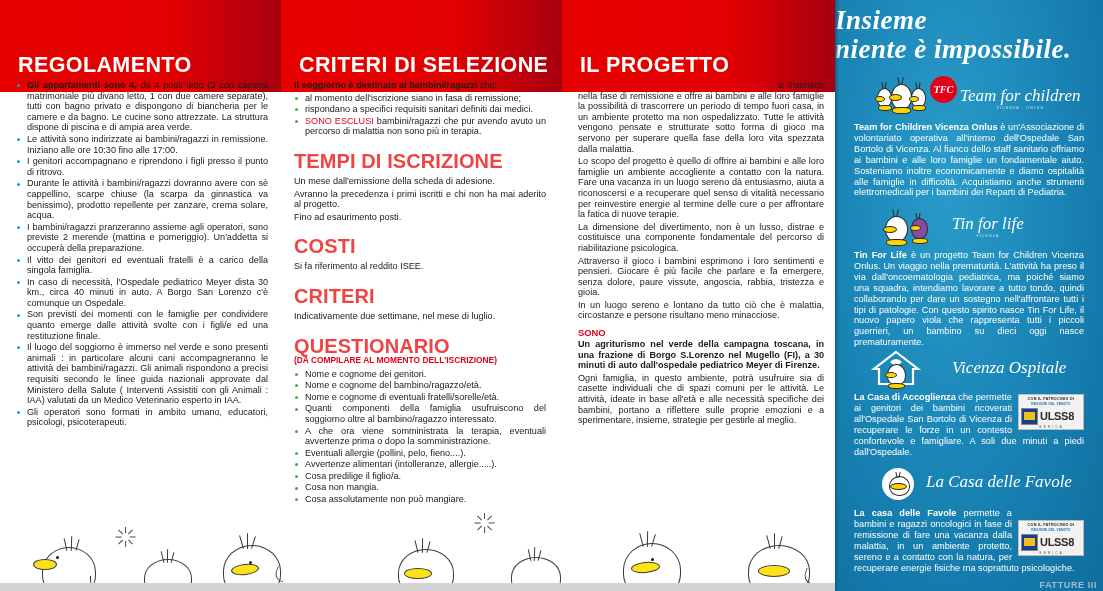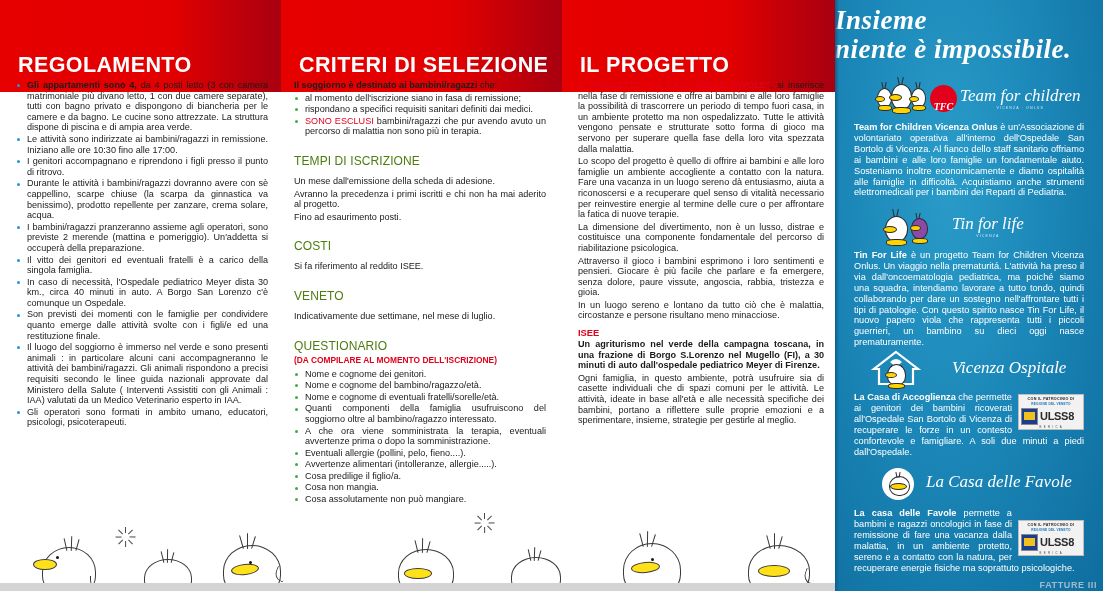--- a/index.html
+++ b/index.html
@@ -39,21 +39,21 @@
   }
   ul.blue li:before{background:#2196d4;}
   ul.green li:before{background:#3faa4b;}
 
   .p{font-size:9.1px;line-height:10.6px;color:#1a1a1a;text-align:justify;margin:0 0 2px 0;}
   .p.nojust{text-align:left;}
   .b{font-weight:bold;}
   .redtxt{color:#e3001b;}
 
   .secthead{
-    color:#4d7c0f;font-size:12px;font-weight:normal;letter-spacing:.1px;
+    color:#ef4444;font-size:20px;font-weight:bold;letter-spacing:.1px;
     margin:14px 0 5px 0;line-height:20px;
   }
   .secthead.tight{margin-bottom:0px;}
   .subhead{color:#e3001b;font-size:8.4px;font-weight:bold;margin:0 0 4px 0;line-height:9px;}
   .dovehead{color:#e3001b;font-size:9.4px;font-weight:bold;margin:7px 0 1px 0;line-height:10px;}
 
   
   .rightpanel{
     position:absolute;left:835px;top:0;width:268px;height:591px;
     background:radial-gradient(ellipse at 42% 30%,#2a9cc9 0%,#1b87b8 45%,#0e6d9e 100%);
@@ -177,21 +177,21 @@
       </ul>
 
       <div class="secthead">TEMPI DI ISCRIZIONE</div>
       <p class="p nojust">Un mese dall'emissione della scheda di adesione.</p>
       <p class="p">Avranno la precedenza i primi iscritti e chi non ha mai aderito al progetto.</p>
       <p class="p nojust">Fino ad esaurimento posti.</p>
 
       <div class="secthead">COSTI</div>
       <p class="p nojust">Si fa riferimento al reddito ISEE.</p>
 
-      <div class="secthead">VENETO</div>
+      <div class="secthead">CRITERI</div>
       <p class="p nojust">Indicativamente due settimane, nel mese di luglio.</p>
 
       <div class="secthead tight">QUESTIONARIO</div>
       <div class="subhead">(DA COMPILARE AL MOMENTO DELL'ISCRIZIONE)</div>
       <ul class="bl green">
         <li>Nome e cognome dei genitori.</li>
         <li>Nome e cognome del bambino/ragazzo/età.</li>
         <li>Nome e cognome di eventuali fratelli/sorelle/età.</li>
         <li>Quanti componenti della famiglia usufruiscono del soggiorno oltre al bambino/ragazzo interessato.</li>
         <li>A che ora viene somministrata la terapia, eventuali avvertenze prima o dopo la somministrazione.</li>
@@ -205,21 +205,21 @@
 
     <div class="col" id="col3">
       <p class="p">
         <span class="b redtxt">IL PROGETTO "LA CASA DELLE FAVOLE"</span><span>, si inserisce nella fase di remissione e offre ai bambini e alle loro famiglie la possibilità di trascorrere un periodo di tempo fuori casa, in un ambiente protetto ma non ospedalizzato. Tutte le attività vengono pensate e strutturate sotto forma di gioco ma servono per superare quella fase della loro vita spezzata dalla malattia.</span>
       </p>
       <p class="p">Lo scopo del progetto è quello di offrire ai bambini e alle loro famiglie un ambiente accogliente a contatto con la natura. Fare una vacanza in un luogo sereno dà entusiasmo, aiuta a riconoscersi e a recuperare quel senso di vitalità necessario per reinvestire energie al termine delle cure o per affrontare la fatica di nuove terapie.</p>
       <p class="p">La dimensione del divertimento, non è un lusso, distrae e costituisce una componente fondamentale del percorso di riabilitazione psicologica.</p>
       <p class="p">Attraverso il gioco i bambini esprimono i loro sentimenti e pensieri. Giocare è più facile che parlare e fa emergere, senza dolore, paure vissute, angoscia, rabbia, tristezza e gioia.</p>
       <p class="p">In un luogo sereno e lontano da tutto ciò che è malattia, circostanze e persone risultano meno minacciose.</p>
 
-      <div class="dovehead">ISEE</div>
+      <div class="dovehead">SONO</div>
       <p class="p b">Un agriturismo nel verde della campagna toscana, in una frazione di Borgo S.Lorenzo nel Mugello (FI), a 30 minuti di auto dall'ospedale pediatrico Meyer di Firenze.</p>
       <p class="p">Ogni famiglia, in questo ambiente, potrà usufruire sia di casette individuali che di spazi comuni per le attività. Le attività, ideate in base all'età e alle necessità specifiche dei bambini, portano a riflettere sulle proprie emozioni e a sperimentare, insieme, strategie per gestirle al meglio.</p>
     </div>
 
     <div class="bottomducks">
 
       <div class="bduck" style="left:32px;width:70px;height:62px;">
         <div class="b2" style="left:10px;width:52px;height:48px;"></div>
         <div class="bk" style="left:1px;bottom:27px;width:22px;height:9px;"></div>
         <div class="ey" style="left:24px;bottom:38px;width:3px;height:3px;"></div>
@@ -331,21 +331,21 @@
           <div class="hair" style="left:12px;top:2px;height:8px;transform:rotate(12deg);"></div>
           <div class="foot" style="left:2px;top:32px;width:17px;height:5px;"></div>
         </div>
         <div class="duck" style="left:56px;top:6px;width:16px;height:30px;">
           <div class="body" style="left:1px;top:8px;width:13px;height:18px;"></div>
           <div class="beak" style="left:-1px;top:16px;width:8px;height:4px;"></div>
           <div class="hair" style="left:6px;top:2px;height:7px;transform:rotate(-12deg);"></div>
           <div class="hair" style="left:9px;top:2px;height:7px;transform:rotate(10deg);"></div>
           <div class="foot" style="left:2px;top:25px;width:12px;height:4px;"></div>
         </div>
-        <div class="tfcbadge" style="left:76px;top:11px;align-items:flex-end;">
+        <div class="tfcbadge" style="left:76px;top:2px;">
           <span>TFC</span>
         </div>
         <div class="scriptlogo" style="left:106px;top:12px;position:absolute;font-size:17px;">
           <span>Team for children</span>
           <div class="logosub">VICENZA  ·  ONLUS</div>
         </div>
       </div>
       <p class="bp">
         <span class="b">Team for Children Vicenza Onlus</span><span> è un'Associazione di volontariato operativa all'interno dell'Ospedale San Bortolo di Vicenza. Al fianco dello staff sanitario offriamo ai bambini e alle loro famiglie un fondamentale aiuto. Sosteniamo inoltre economicamente e diamo ospitalità alle famiglie in difficoltà. Acquistiamo anche strumenti elettromedicali per i bambini dei Reparti di Pediatria.</span>
       </p>

